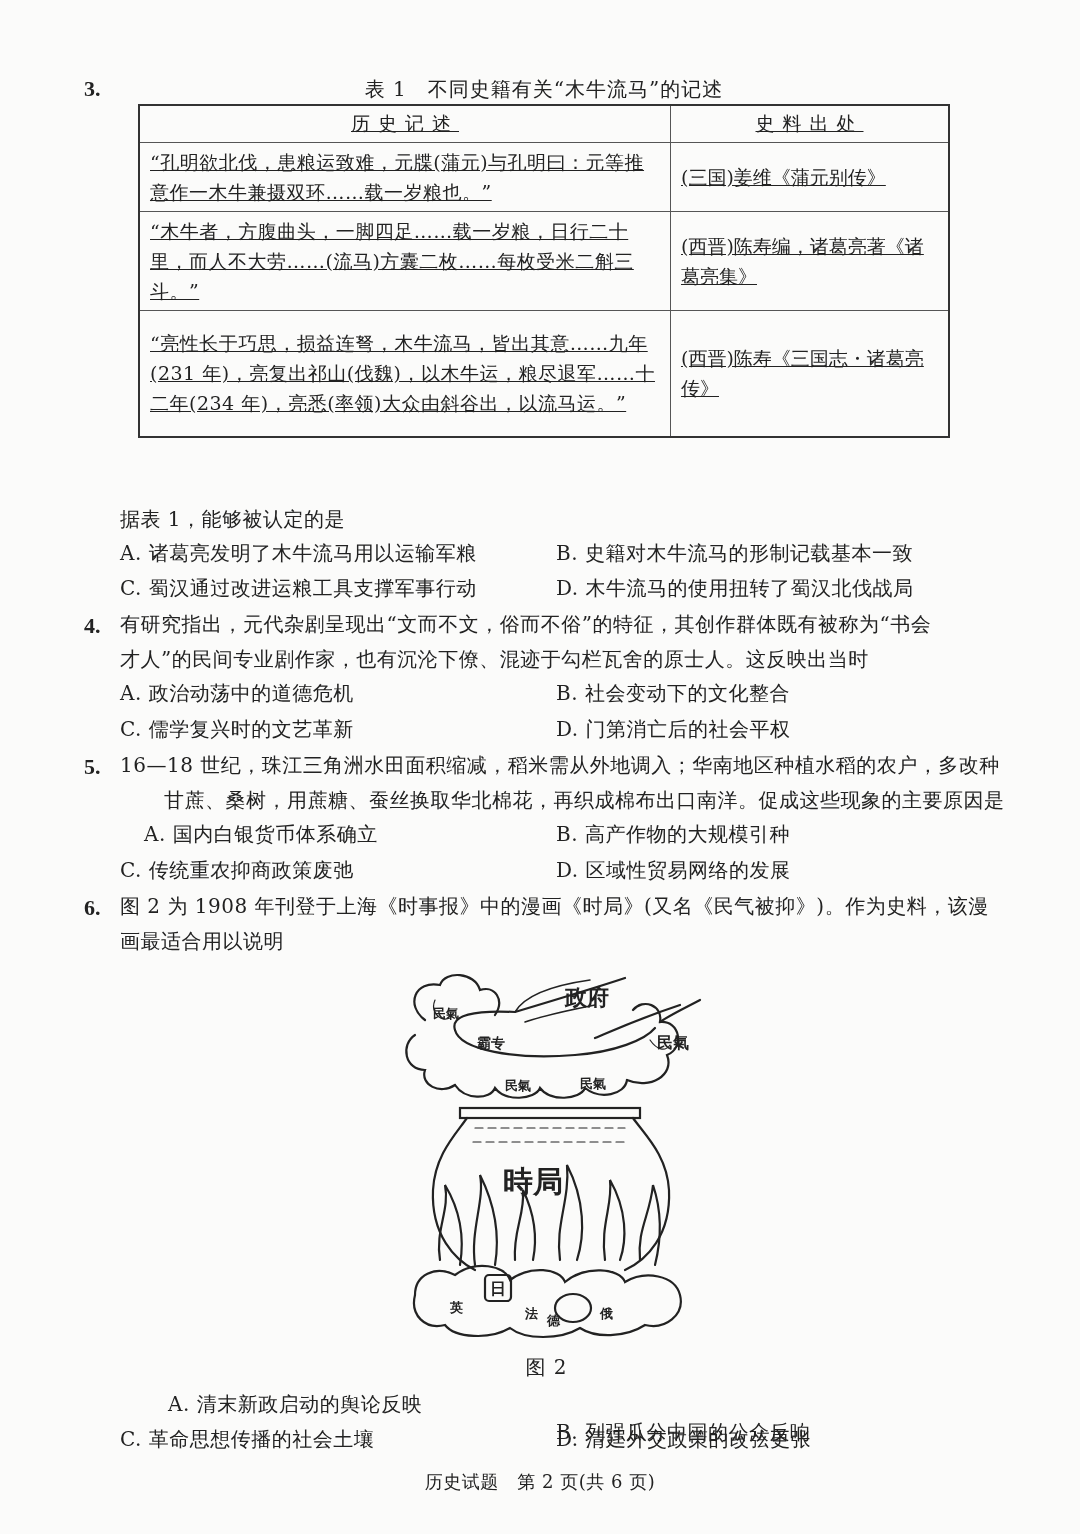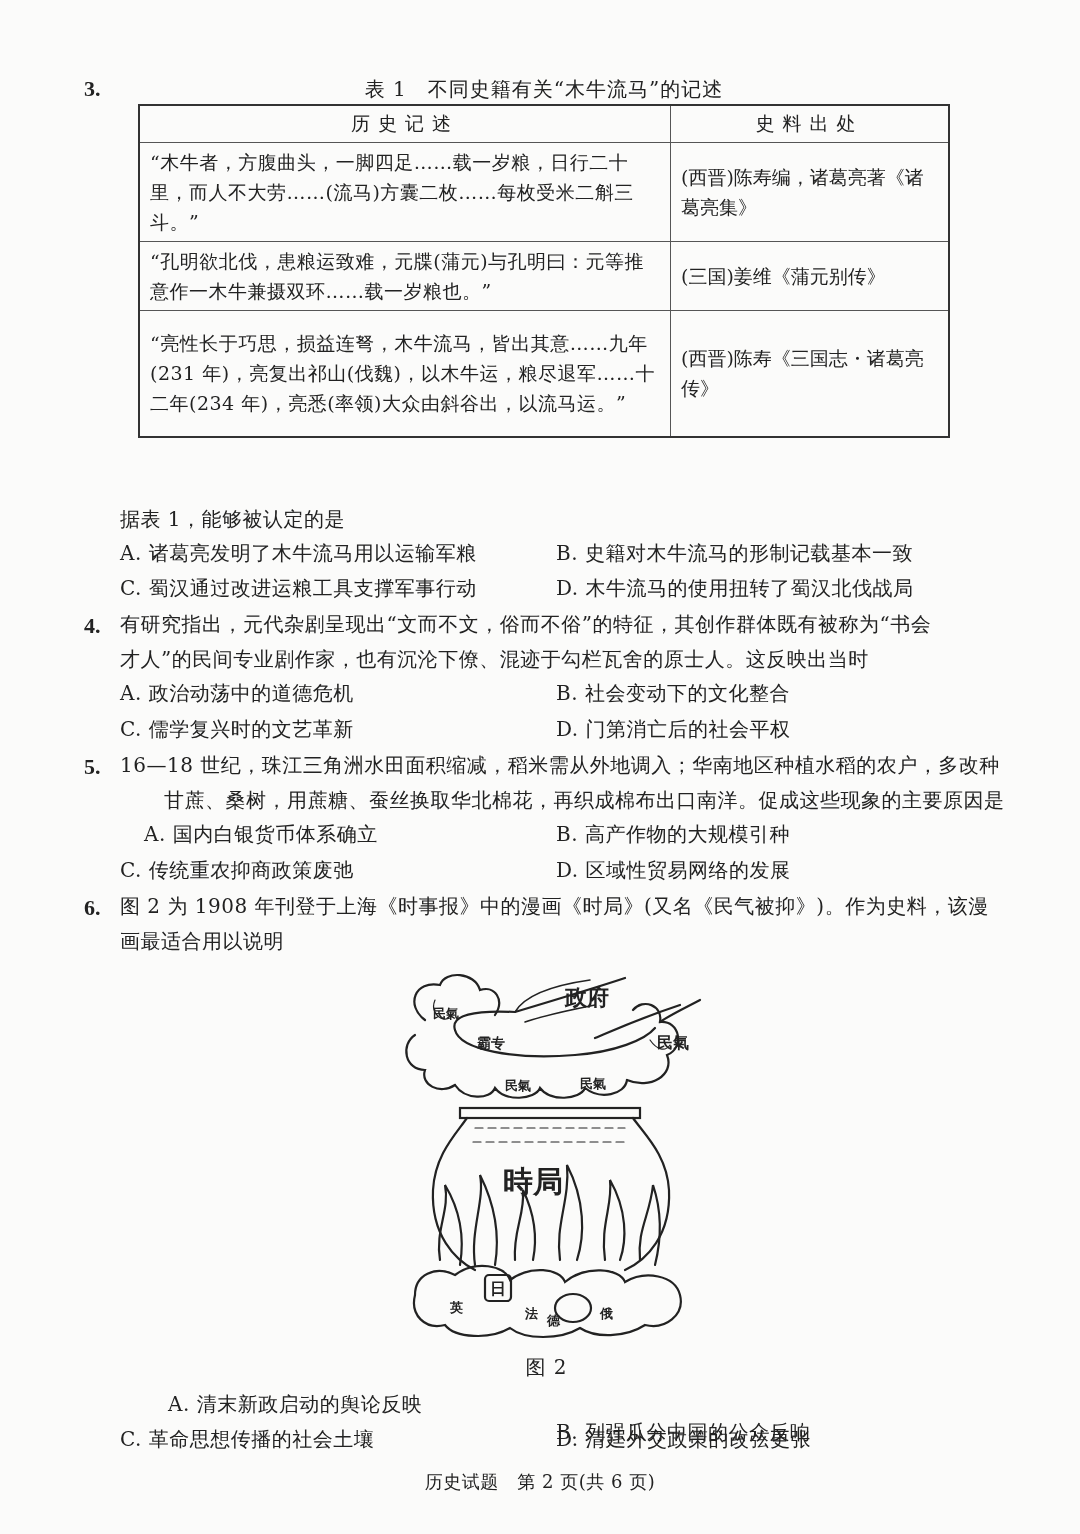--- a/index.html
+++ b/index.html
@@ -7,20 +7,21 @@
     width: 1080px; height: 1534px; background: #fbfbfa; position: relative; overflow: hidden;
     font-family: "DejaVu Serif", "Liberation Serif", serif; color: #222;
   }
   .abs { position: absolute; }
   .qnum { font-family: "Liberation Serif", serif; font-weight: bold; font-size: 22px; }
   .txt { font-size: 20px; line-height: 35px; white-space: nowrap; letter-spacing: 0.5px; }
   .caption { font-size: 20px; letter-spacing: 1px; }
   table.t1 {
     position: absolute; left: 138px; top: 104px; width: 812px; border-collapse: collapse;
     border: 2px solid #333;
+    text-decoration: underline;
   }
   table.t1 th, table.t1 td { border: 1.5px solid #555; font-size: 19px; padding: 0 10px; }
   table.t1 th { height: 36px; font-weight: normal; letter-spacing: 8px; text-align: center; }
   table.t1 td.rec { width: 510px; line-height: 30px; padding: 4px 10px; letter-spacing: 0.5px; }
   table.t1 td.src { line-height: 30px; }
   .opt { position: absolute; font-size: 20px; white-space: nowrap; letter-spacing: 0.5px; }
   .cartoon { position: absolute; left: 395px; top: 960px; width: 310px; height: 385px; }
   .footer { position: absolute; left: 0; width: 1080px; top: 1470px; text-align: center; font-size: 18px; letter-spacing: 0.5px; }
 </style>
 </head>
@@ -28,27 +29,27 @@
 
 <div class="abs qnum" style="left:84px; top:76px;">3.</div>
 <div class="abs caption" style="left:0; width:1088px; text-align:center; top:76px;">表 1　不同史籍有关“木牛流马”的记述</div>
 
 <table class="t1">
   <tbody>
       <tr>
     <th>历史记述</th>
     <th>史料出处</th>
   </tr>
+  <tr style="height:66px;">
+    <td class="rec">“孔明欲北伐，患粮运致难，元牒(蒲元)与孔明曰：元等推意作一木牛兼摄双环……载一岁粮也。”</td>
+    <td class="src">(三国)姜维《蒲元别传》</td>
+  </tr>
   <tr style="height:98px;">
     <td class="rec">“木牛者，方腹曲头，一脚四足……载一岁粮，日行二十里，而人不大劳……(流马)方囊二枚……每枚受米二斛三斗。”</td>
     <td class="src">(西晋)陈寿编，诸葛亮著《诸葛亮集》</td>
-  </tr>
-  <tr style="height:66px;">
-    <td class="rec">“孔明欲北伐，患粮运致难，元牒(蒲元)与孔明曰：元等推意作一木牛兼摄双环……载一岁粮也。”</td>
-    <td class="src">(三国)姜维《蒲元别传》</td>
   </tr>
   <tr style="height:126px;">
     <td class="rec">“亮性长于巧思，损益连弩，木牛流马，皆出其意……九年(231 年)，亮复出祁山(伐魏)，以木牛运，粮尽退军……十二年(234 年)，亮悉(率领)大众由斜谷出，以流马运。”</td>
     <td class="src">(西晋)陈寿《三国志・诸葛亮传》</td>
   </tr>
 </tbody>
   </table>
 
 <div class="abs txt" style="left:120px; top:502px;">据表 1，能够被认定的是</div>
 <div class="opt" style="left:120px; top:540px;">A. 诸葛亮发明了木牛流马用以运输军粮</div>

